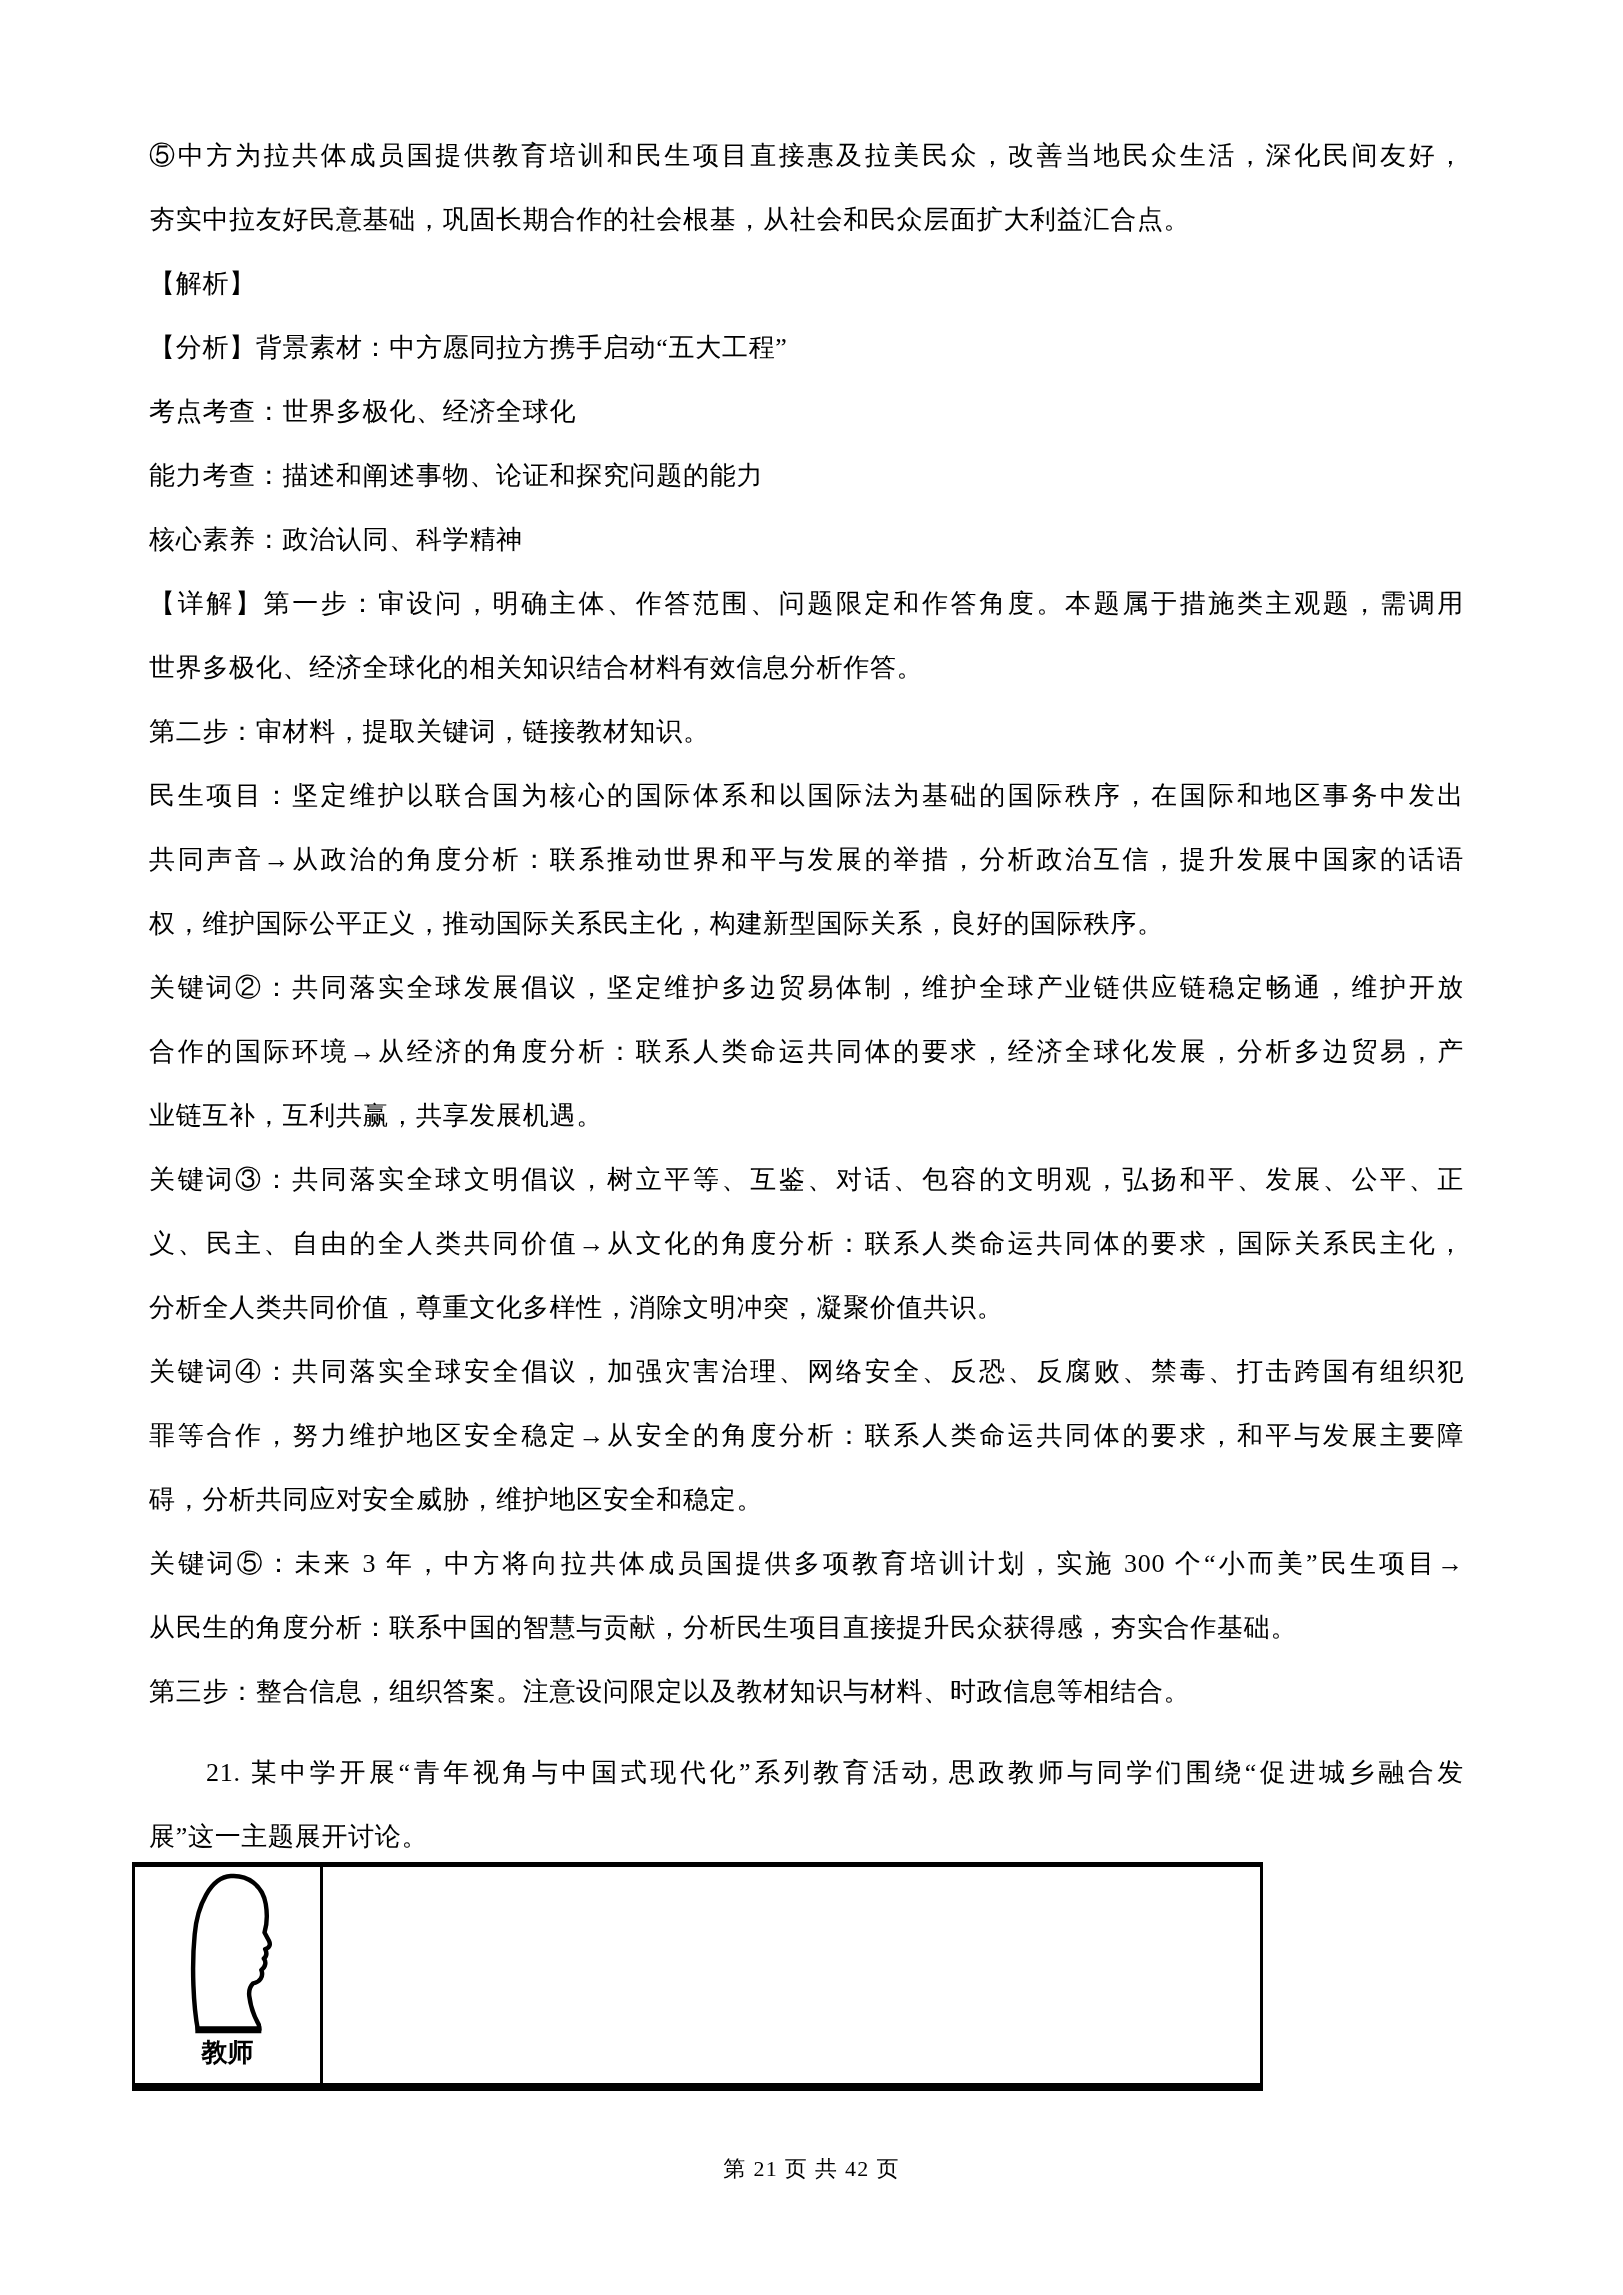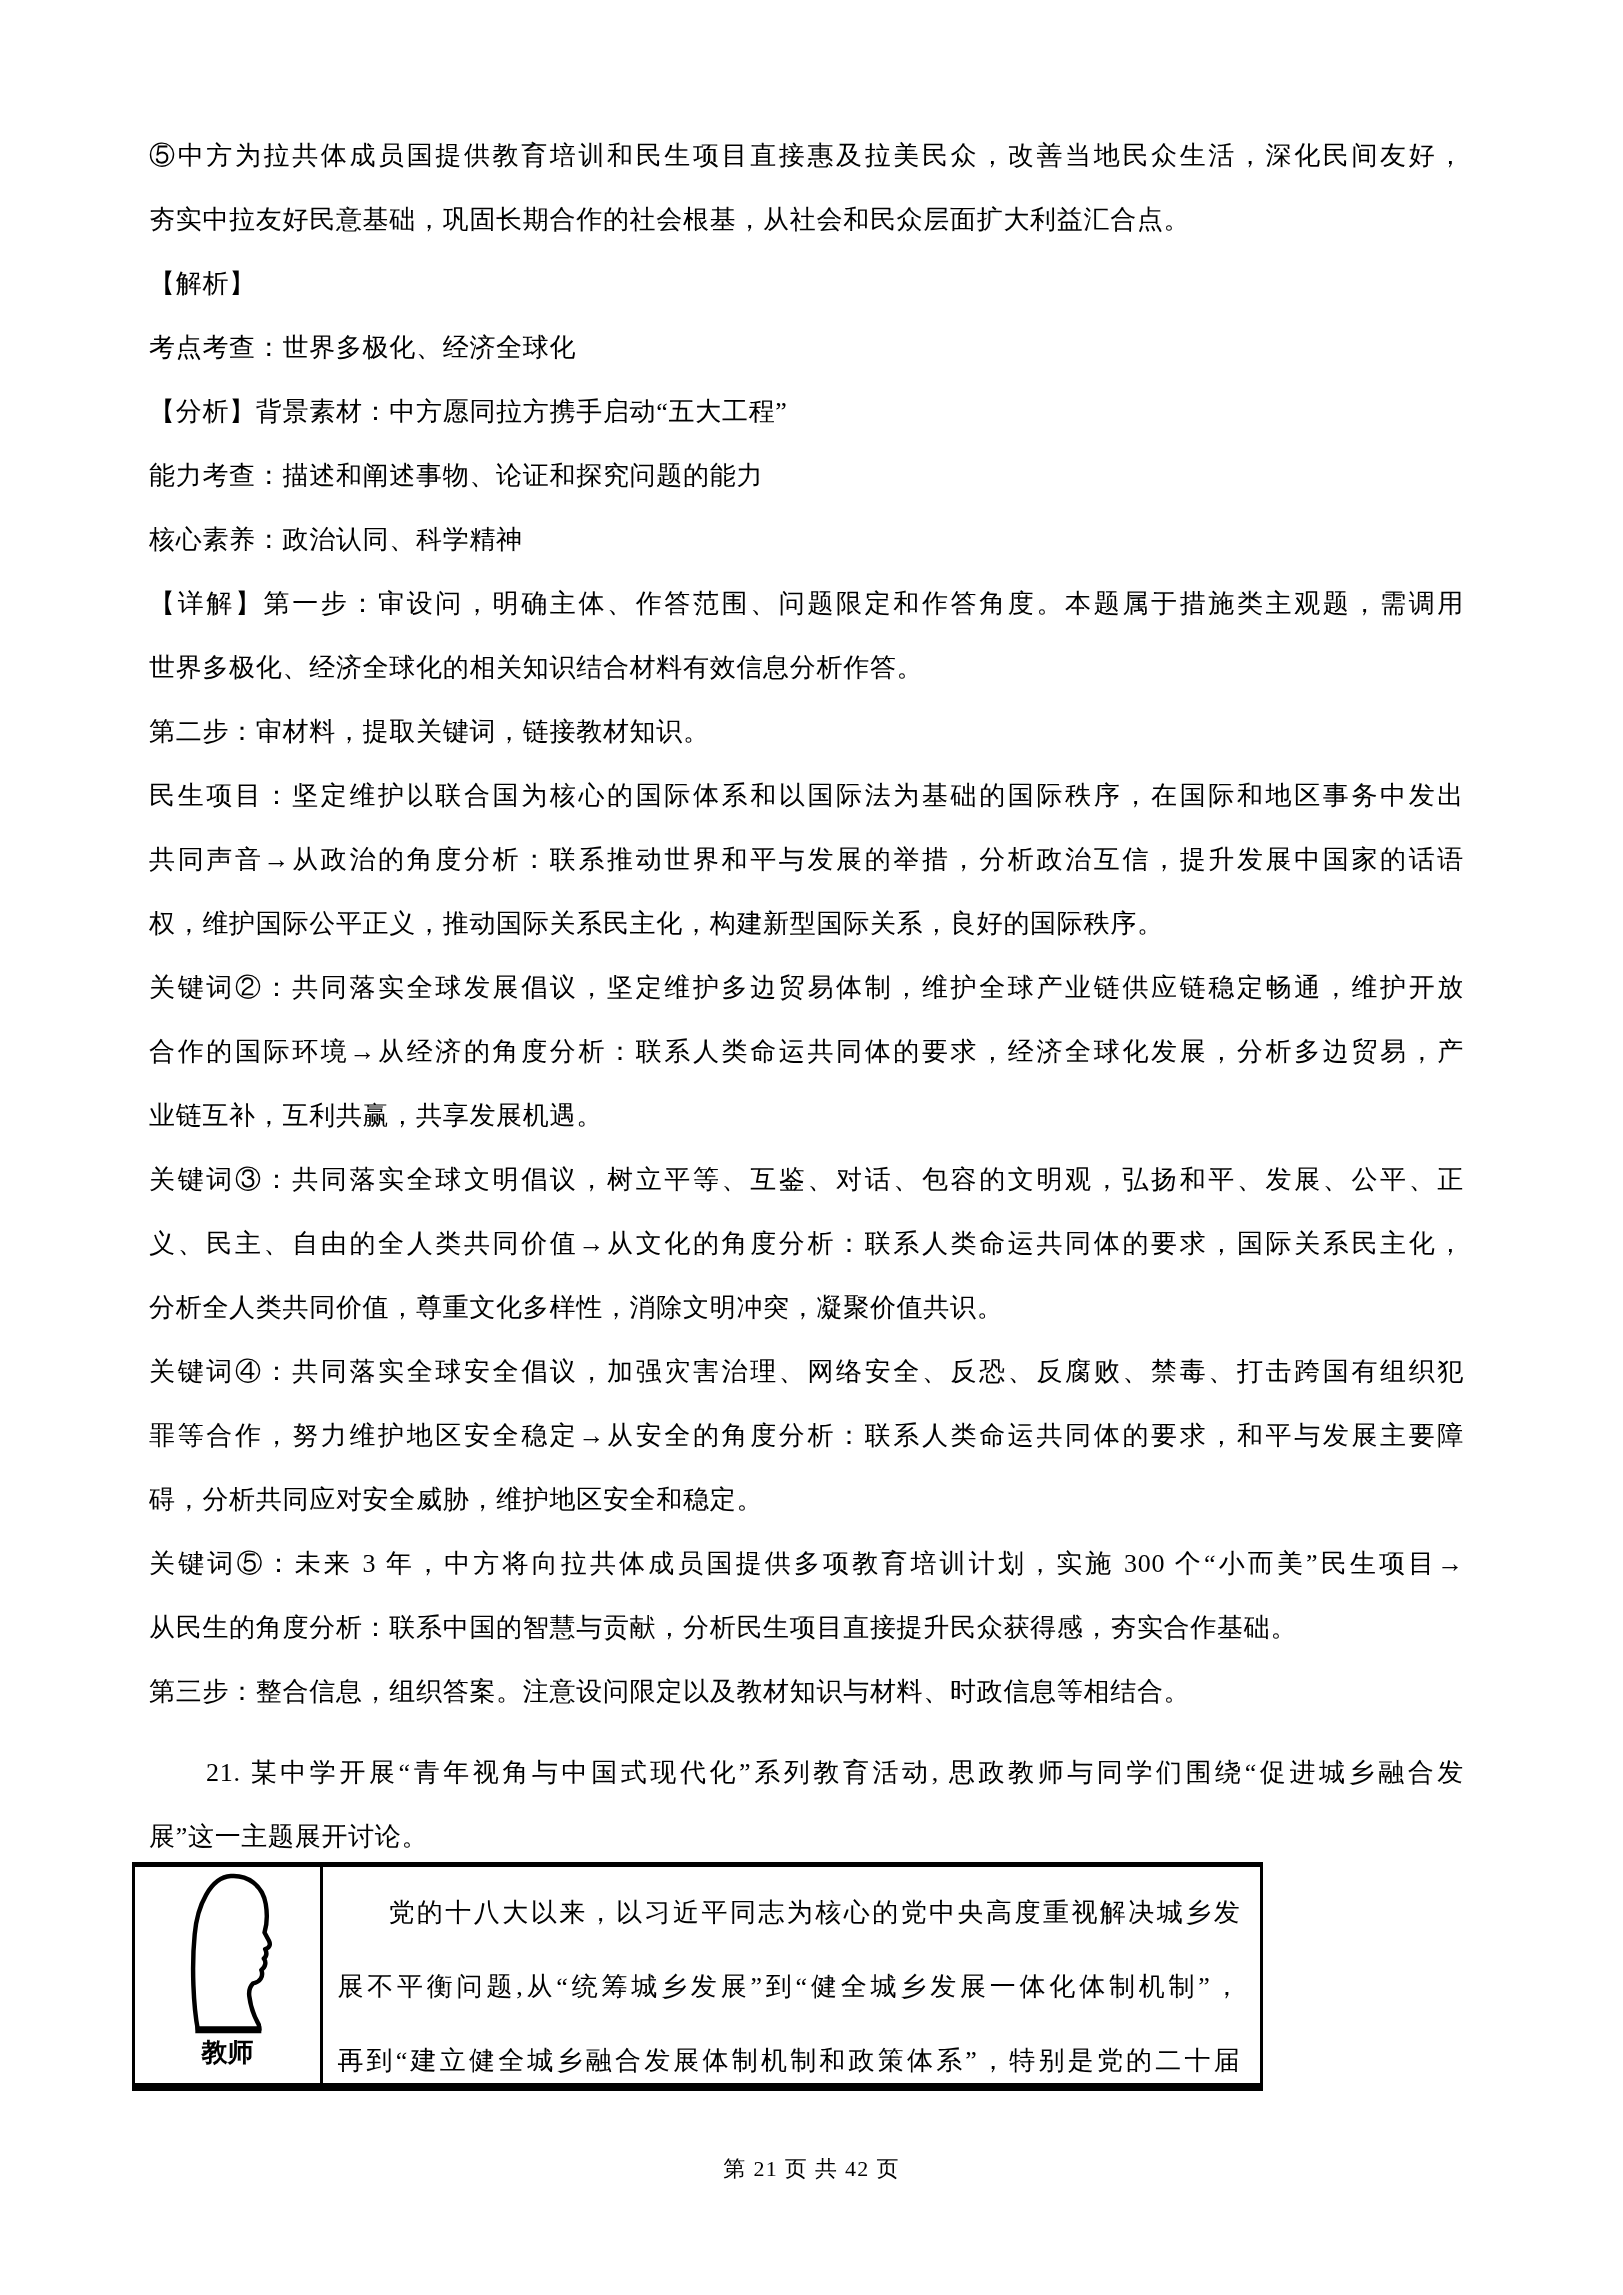--- a/index.html
+++ b/index.html
@@ -72,22 +72,22 @@
 </style>
 </head>
 <body>
 
 <div class="page" style="background: rgb(255, 255, 255); color: rgb(0, 0, 0);">
 
   <div class="body-text">
       <div class="line full">⑤中方为拉共体成员国提供教育培训和民生项目直接惠及拉美民众，改善当地民众生活，深化民间友好，</div>
       <div class="line">夯实中拉友好民意基础，巩固长期合作的社会根基，从社会和民众层面扩大利益汇合点。</div>
       <div class="line">【解析】</div>
+      <div class="line">【分析】背景素材：中方愿同拉方携手启动“五大工程”</div>
       <div class="line">考点考查：世界多极化、经济全球化</div>
-      <div class="line">【分析】背景素材：中方愿同拉方携手启动“五大工程”</div>
       <div class="line">能力考查：描述和阐述事物、论证和探究问题的能力</div>
       <div class="line">核心素养：政治认同、科学精神</div>
       <div class="line full">【详解】第一步：审设问，明确主体、作答范围、问题限定和作答角度。本题属于措施类主观题，需调用</div>
       <div class="line">世界多极化、经济全球化的相关知识结合材料有效信息分析作答。</div>
       <div class="line">第二步：审材料，提取关键词，链接教材知识。</div>
       <div class="line full">民生项目：坚定维护以联合国为核心的国际体系和以国际法为基础的国际秩序，在国际和地区事务中发出</div>
       <div class="line full">共同声音→从政治的角度分析：联系推动世界和平与发展的举措，分析政治互信，提升发展中国家的话语</div>
       <div class="line">权，维护国际公平正义，推动国际关系民主化，构建新型国际关系，良好的国际秩序。</div>
       <div class="line full">关键词②：共同落实全球发展倡议，坚定维护多边贸易体制，维护全球产业链供应链稳定畅通，维护开放</div>
       <div class="line full">合作的国际环境→从经济的角度分析：联系人类命运共同体的要求，经济全球化发展，分析多边贸易，产</div>
@@ -121,23 +121,18 @@
                    C 123 214 128 228 136 242
                    L 137 250
                    L 40 250
                    C 33 214 30 150 35 100
                    C 39 54 60 10 92 8 Z" fill="#ffffff" stroke="#000000" stroke-width="7" stroke-linejoin="round"></path>
           <path d="M 36 250 L 140 250" stroke="#000000" stroke-width="11"></path>
         </svg>
       </span>
       <div class="speaker-label">教师</div>
     </div>
-    <div class="speech-cell">
-        <div class="line full indent">党的十八大以来，以习近平同志为核心的党中央高度重视解决城乡发</div>
-        <div class="line full">展不平衡问题,从“统筹城乡发展”到“健全城乡发展一体化体制机制”，</div>
-        <div class="line full">再到“建立健全城乡融合发展体制机制和政策体系”，特别是党的二十届</div>
-      </div>
   </div>
 
   <div class="footer">第 21 页 共 42 页</div>
 
 </div>
 
 
 </body></html>

